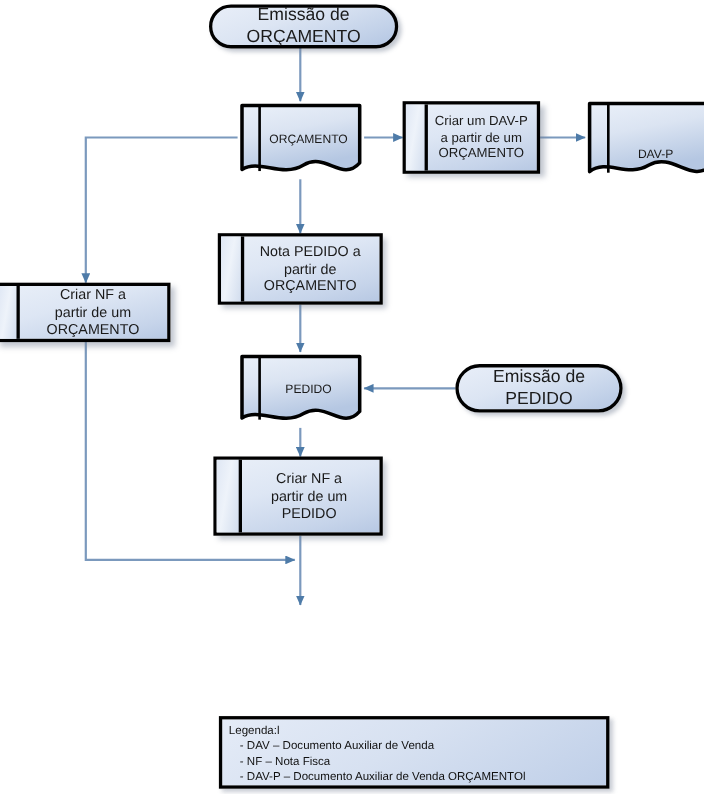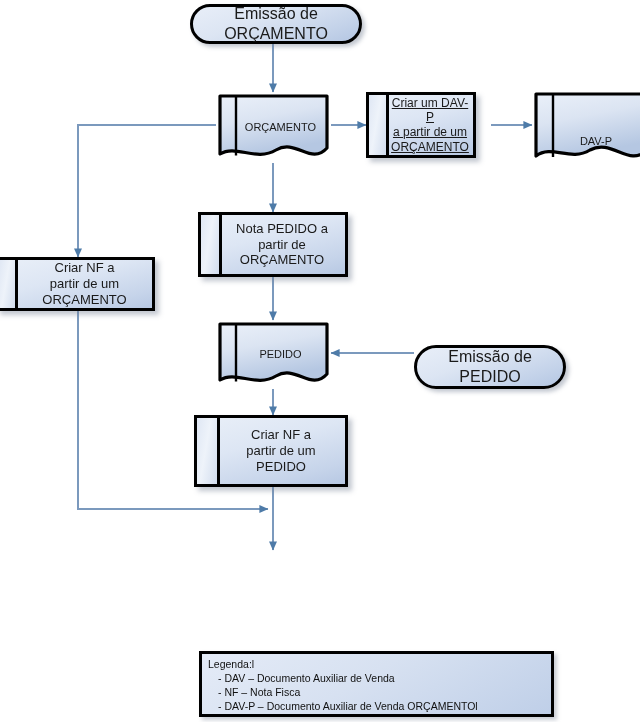--- a/index.html
+++ b/index.html
@@ -145,21 +145,21 @@
             <stop offset="0.45" stop-color="#dbe4f2"></stop>
           <stop offset="1" stop-color="#b5c7e2"></stop>
         </linearGradient>
       </defs>
       <path d="M4,62 L4,4 L111,4 L111,56 C95,74 80,46 60,58 C40,70 20,52 4,62 Z" fill="url(#gdoc1)" stroke="#000" stroke-width="3.2" stroke-linejoin="round"></path>
       <path d="M20,5 L20,63.5" stroke="#000" stroke-width="2.4" fill="none"></path>
     </svg>
     <span class="label" style="margin-left:14px;">ORÇAMENTO</span>
   </div>
 
-  <div class="node process" style="left:366px; top:92px; width:110px; height:66px;text-decoration:underline;">
+  <div class="node process" style="left:366px; top:92px; width:125px; height:66px;">
     <div class="band" style="width:17px;"></div>
     <div class="bar" style="left:17px;"></div>
     <span class="label" style="margin-left:18px; font-size:12px;">Criar  um DAV-P
 a partir de um
 ORÇAMENTO</span>
   </div>
 
   <div class="node doc" style="left:532px; top:90px; width:112px; height:76px;">
     <svg width="112" height="76" viewBox="0 0 112 76">
       <path d="M4,66 L4,4 L115,4 L115,60 C97,78 80,48 58,60 C38,72 20,54 4,66 Z" fill="url(#gdoc1)" stroke="#000" stroke-width="3.2" stroke-linejoin="round"></path>
@@ -185,21 +185,21 @@
   </div>
 
   <div class="node doc" style="left:216px; top:320px; width:115px; height:70px;">
     <svg width="115" height="70" viewBox="0 0 115 70">
       <path d="M4,60 L4,4 L111,4 L111,54 C95,72 80,44 60,56 C40,68 20,50 4,60 Z" fill="url(#gdoc1)" stroke="#000" stroke-width="3.2" stroke-linejoin="round"></path>
       <path d="M20,5 L20,61.5" stroke="#000" stroke-width="2.4" fill="none"></path>
     </svg>
     <span class="label" style="margin-left:14px;">PEDIDO</span>
   </div>
 
-  <div class="node terminator" style="left:414px; top:345px; width:152px; height:44px;">
+  <div class="node terminator" style="left:414px; top:331px; width:152px; height:44px;">
     <span class="label">Emissão de  PEDIDO</span>
   </div>
 
   <div class="node process" style="left:194px; top:415px; width:154px; height:72px;">
     <div class="band" style="width:20px;"></div>
     <div class="bar" style="left:20px;"></div>
     <span class="label" style="margin-left:20px;">Criar  NF  a
 partir de um
 PEDIDO</span>
   </div>

